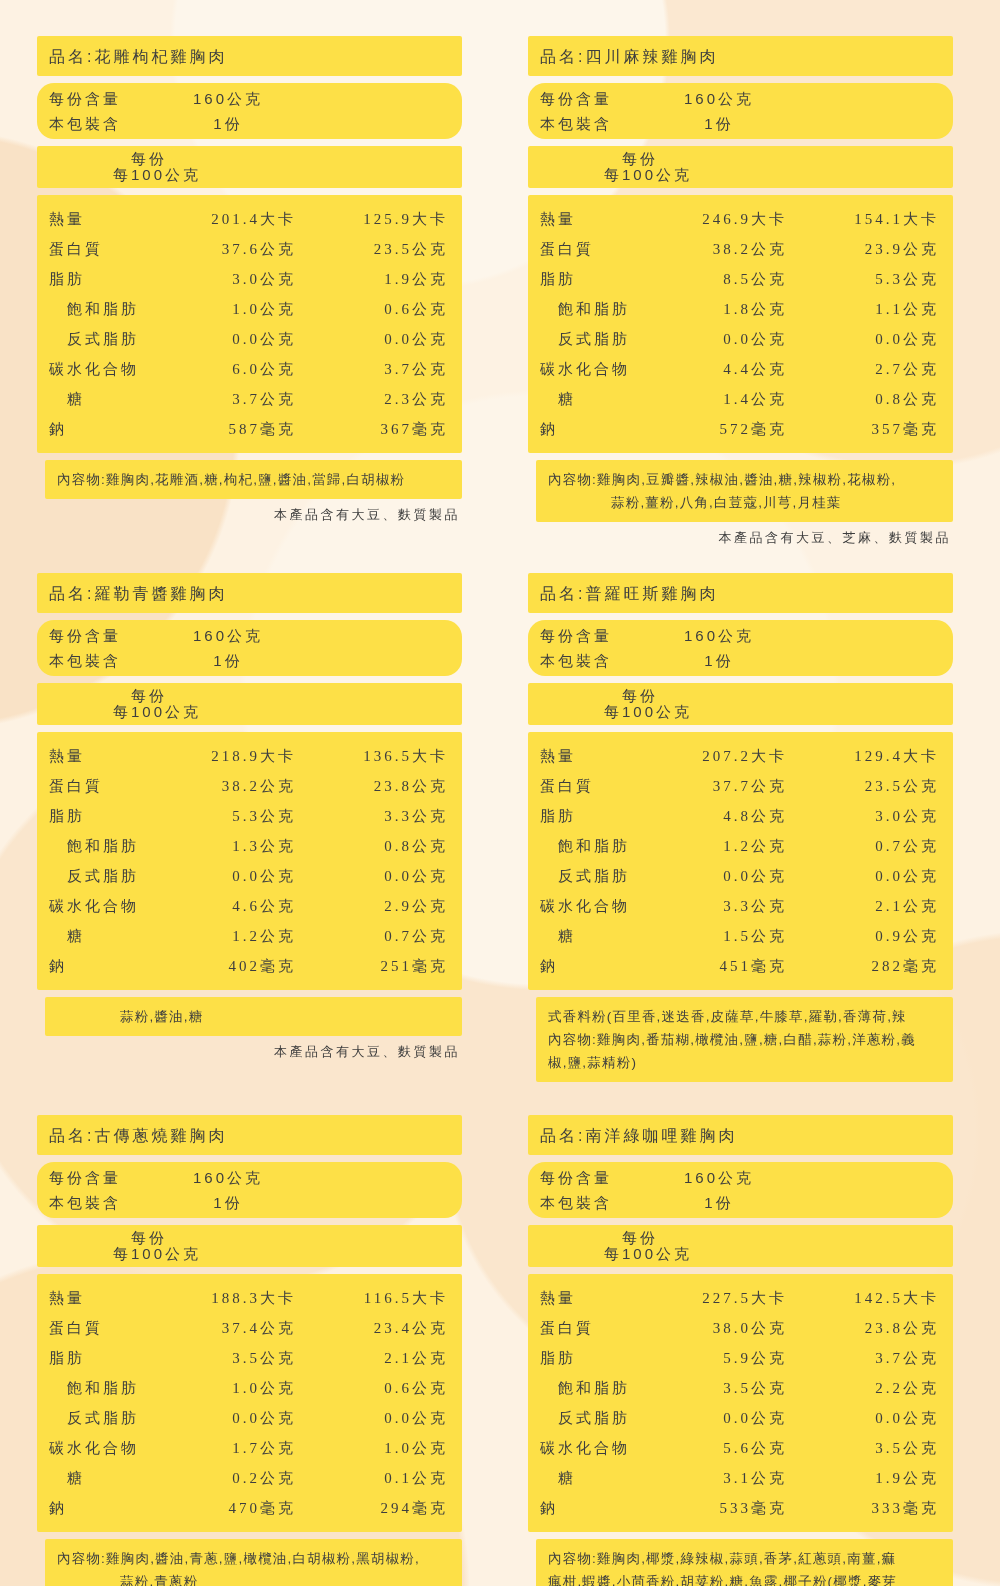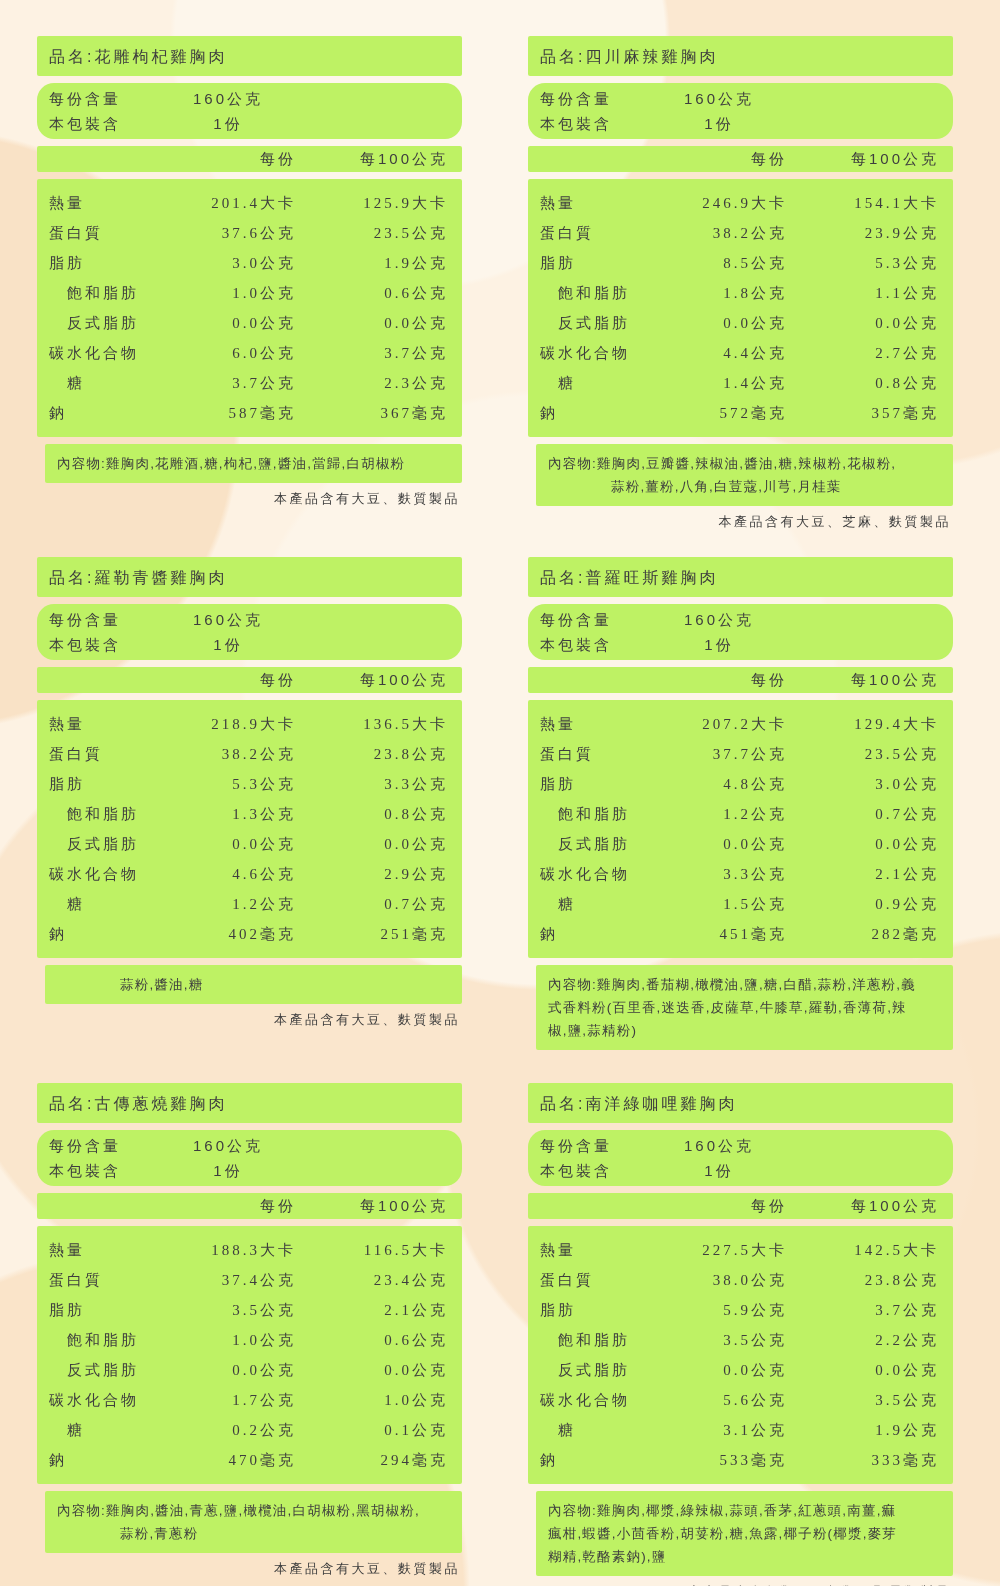--- a/index.html
+++ b/index.html
@@ -21,27 +21,27 @@
       radial-gradient(circle 340px at 130px 1590px,#fae4c9 98%, transparent 100%);
   }
   .grid {
     display:grid;
     grid-template-columns:425px 425px;
     column-gap:66px; row-gap:26px;
     padding:36px 0 20px 37px;
     align-items:start;
   }
   .card { width:425px; }
-  .box  { background:#bef264; border-radius:2px; margin-bottom:7px; }
+  .box  { background:#fde047; border-radius:2px; margin-bottom:7px; }
   .namebox { padding:12px 12px 11px 12px; font-size:16px; letter-spacing:3px; line-height:17px; white-space:nowrap; }
   .servebox { padding:3px 12px;border-radius:17px; }
   .srow { display:flex; line-height:25px; font-size:15px; letter-spacing:3px; }
   .slab { width:118px; }
   .sval { width:122px; text-align:center; }
-  .headbox { display:flex; padding:5px 14px 5px 12px; font-size:15px; letter-spacing:3px; line-height:16px; }
+  .headbox { display:flex; padding:5px 14px 5px 12px; font-size:15px; letter-spacing:3px; line-height:16px;flex-direction:column; }
   .tablebox { padding:9px 14px 9px 12px; }
   .trow { display:flex; line-height:30px; font-size:15px; letter-spacing:3px;font-family:Liberation Serif, serif; }
   .rn  { flex:1; text-align:left; }
   .rn.ind { padding-left:18px; }
   .v1 { width:118px; text-align:right; white-space:nowrap; }
   .v2 { width:152px; text-align:right; white-space:nowrap; }
   .ingbox { padding:8px 12px;margin-left:8px; }
   .ing { font-size:13.5px; letter-spacing:1.2px; line-height:23px; white-space:nowrap; }
   .ing:empty { display:none; }
   .card.hang .ing.cont { padding-left:63px; }
@@ -312,22 +312,22 @@
         <span class="v1">1.5公克</span>
         <span class="v2">0.9公克</span>
       </div>
       <div class="trow">
         <span class="rn">鈉</span>
         <span class="v1">451毫克</span>
         <span class="v2">282毫克</span>
       </div>
     </div>
     <div class="box ingbox">
+      <div class="ing cont">式香料粉(百里香,迷迭香,皮薩草,牛膝草,羅勒,香薄荷,辣</div>
       <div class="ing">內容物:雞胸肉,番茄糊,橄欖油,鹽,糖,白醋,蒜粉,洋蔥粉,義</div>
-      <div class="ing cont">式香料粉(百里香,迷迭香,皮薩草,牛膝草,羅勒,香薄荷,辣</div>
       <div class="ing cont">椒,鹽,蒜精粉)</div>
     </div>
 
   </section>
 
   <section class="card hang">
     <div class="box namebox">
       <span>品名:</span><span>古傳蔥燒雞胸肉</span>
     </div>
     <div class="box servebox">

